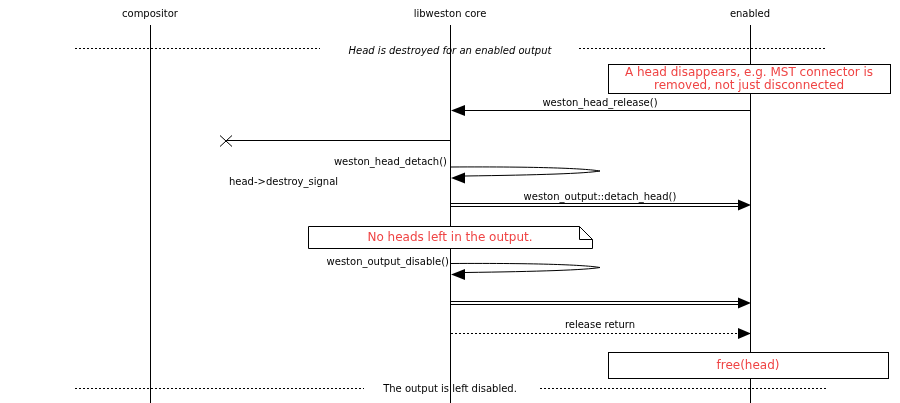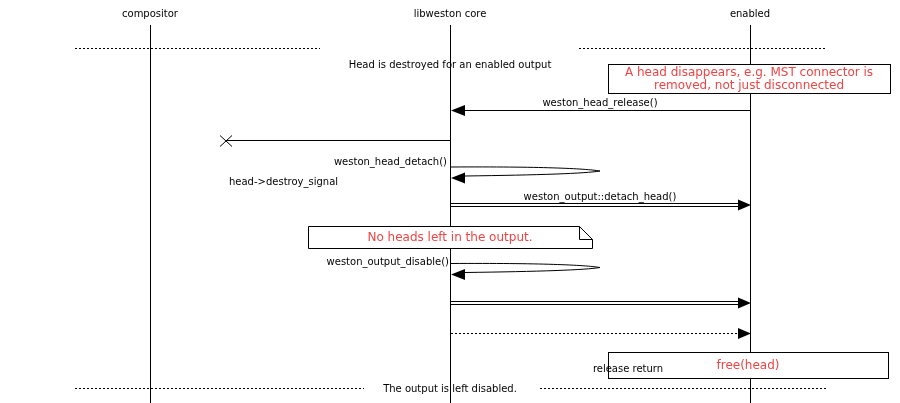--- a/index.html
+++ b/index.html
@@ -89,32 +89,32 @@
       <path d="M579.5,226.5 V239.5 H592.5" fill="none"></path>
     </g>
 
     <rect x="608.5" y="352.5" width="280" height="26" fill="#ffffff" stroke="#000" stroke-width="1"></rect>
   </svg>
 
   <div class="label center" style="left:150px;top:7px;">compositor</div>
   <div class="label center" style="left:450px;top:7px;">libweston core</div>
   <div class="label center" style="left:750px;top:7px;">enabled</div>
 
-  <div class="label center" style="left:450px;top:58px;">Head is destroyed for an enabled output</div>
+  <div class="label center" style="left:450px;top:44px;font-style:italic;">Head is destroyed for an enabled output</div>
   <div class="label center" style="left:450px;top:382px;">The output is left disabled.</div>
 
   <div class="notebox-text" style="left:608px;top:66px;width:282px;">
     <div>A head disappears, e.g. MST connector is</div>
     <div>removed, not just disconnected</div>
   </div>
 
   <div class="notebox-text" style="left:308px;top:231px;width:284px;">No heads left in the output.</div>
 
   <div class="notebox-text" style="left:608px;top:359px;width:280px;">free(head)</div>
 
   <div class="label center" style="left:600px;top:96px;">weston_head_release()</div>
   <div class="label" style="left:229px;top:127px;margin-top:48px;">head-&gt;destroy_signal</div>
   <div class="label" style="right:453px;top:155px;">weston_head_detach()</div>
   <div class="label center" style="left:600px;top:190px;">weston_output::detach_head()</div>
   <div class="label" style="right:451px;top:255px;">weston_output_disable()</div>
-  <div class="label center" style="left:628px;top:318px;margin-top:44px;">release return</div>
+  <div class="label center" style="left:600px;top:318px;">release return</div>
 
 </div>
 
 </body></html>

